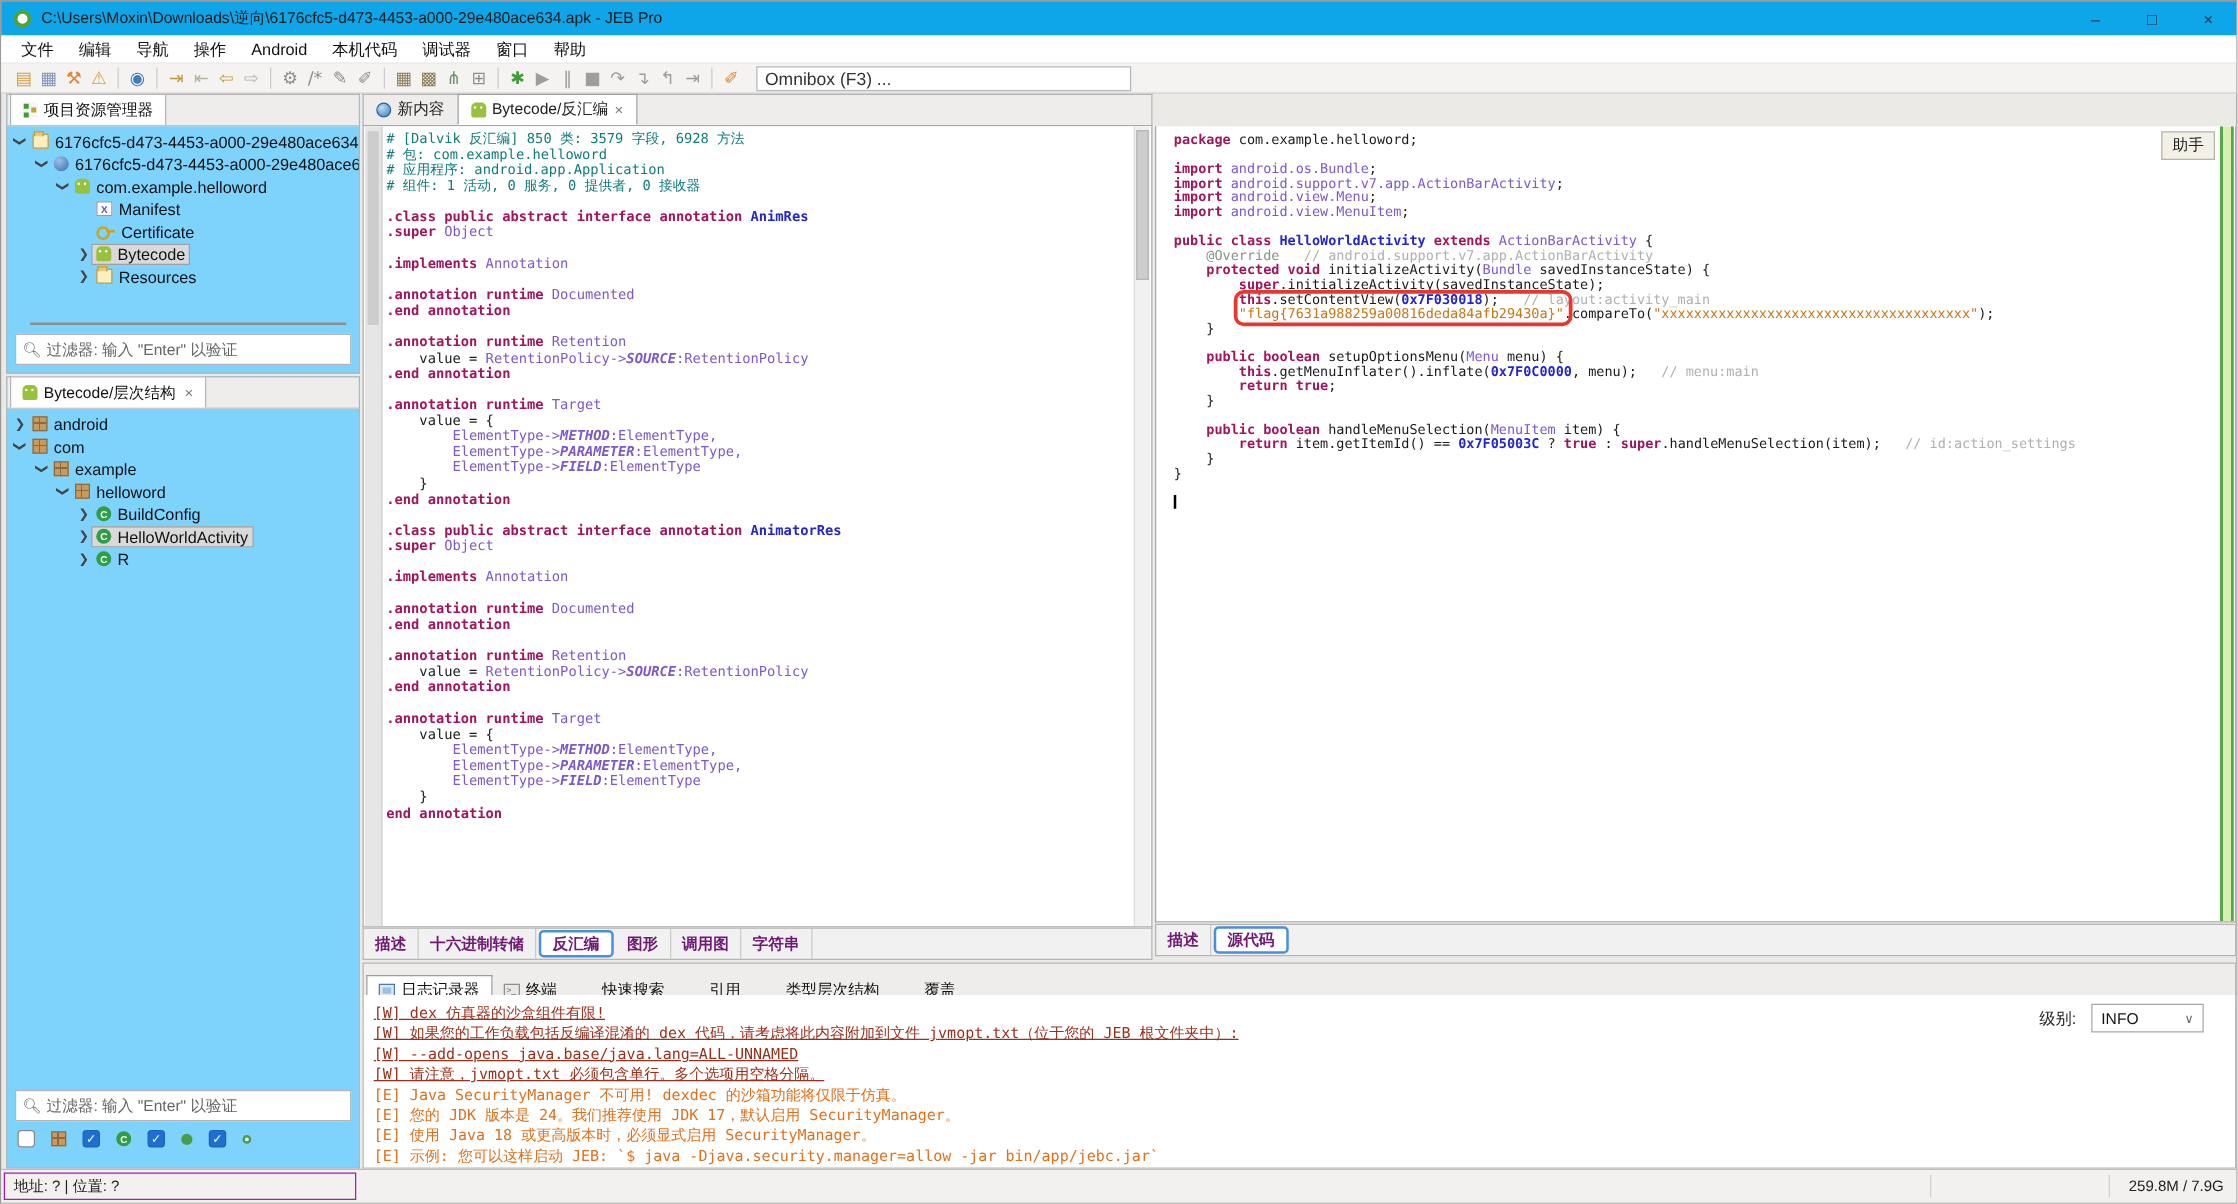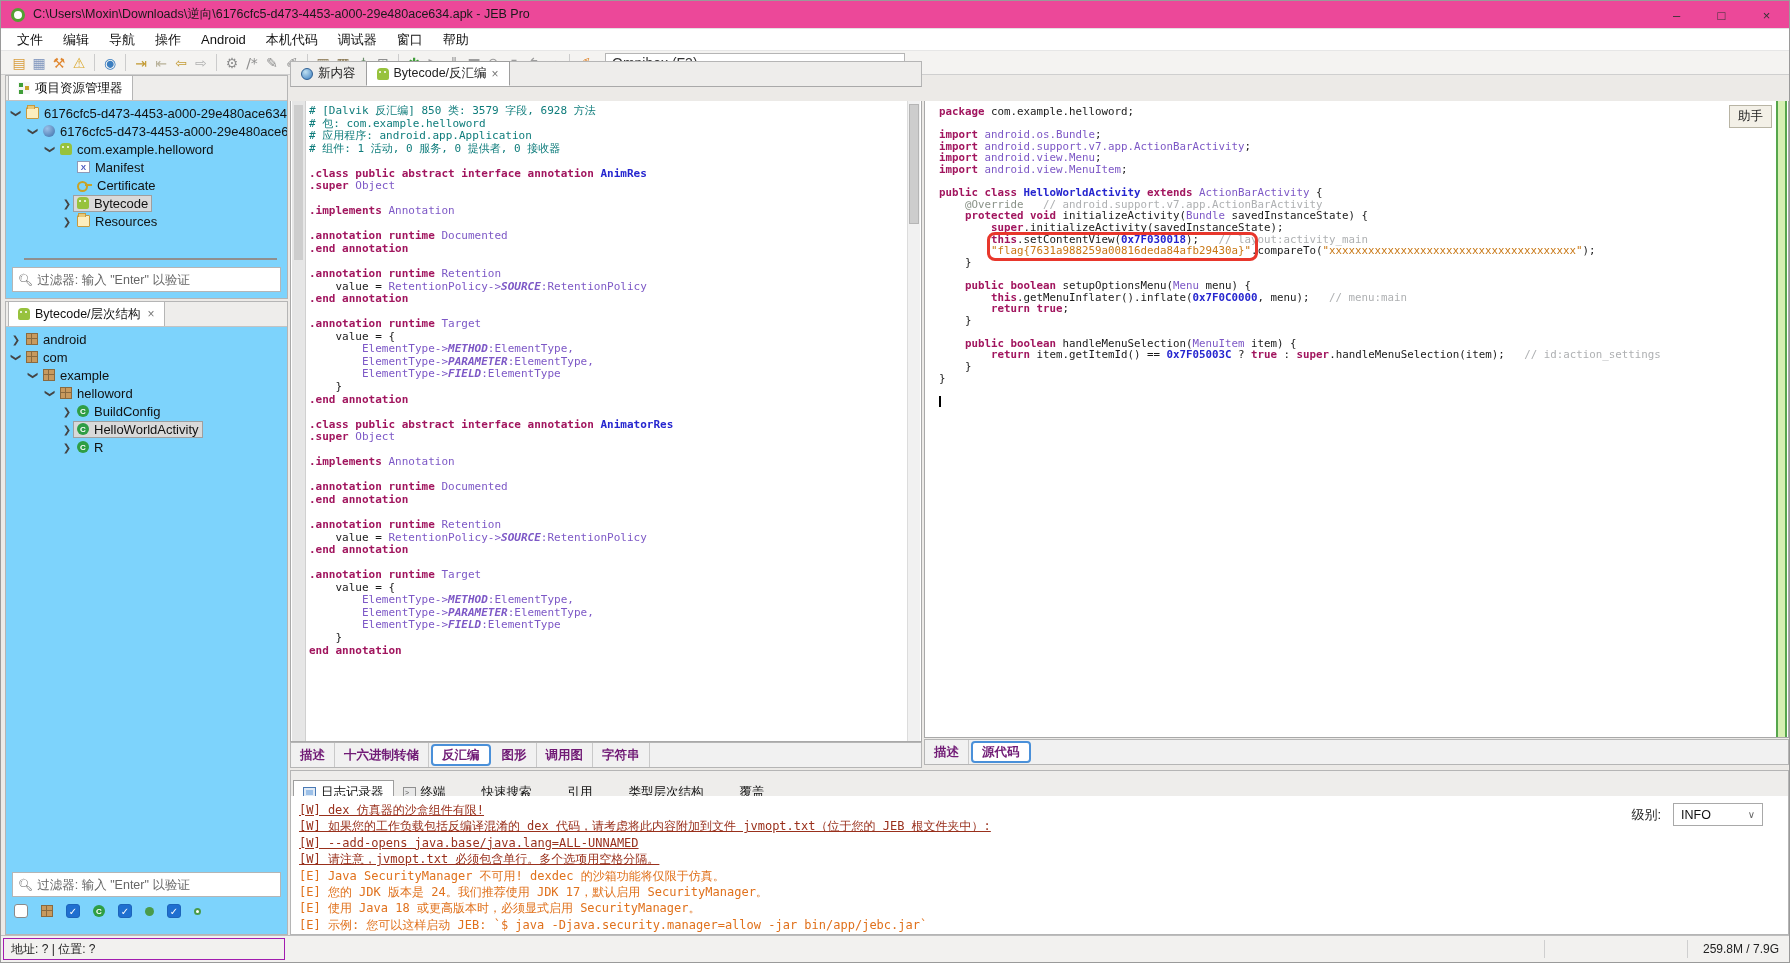--- a/index.html
+++ b/index.html
@@ -1,21 +1,21 @@
 <!DOCTYPE html>
 <html><head>
 <meta charset="utf-8">
 <style>
   * { margin:0; padding:0; box-sizing:border-box; }
   html,body { width:1790px; height:963px; overflow:hidden; background:#eceae7;
               font-family:"Liberation Sans", sans-serif; font-size:13px; color:#111; }
   .app { position:relative; width:1790px; height:963px; border:1px solid #9a9a9a; background:#eceae7; }
 
   
-  .titlebar { position:absolute; left:0; top:0; width:100%; height:28px; background:#ec4899;
+  .titlebar { position:absolute; left:0; top:0; width:100%; height:28px; background:#0ea5e9;
               border-bottom:1px solid #e2e2e2; display:flex; align-items:center; }
   .jeb-logo { width:14px; height:14px; border:3px solid #55a032; border-radius:50%; margin:0 8px 0 10px; background:#fff; }
   .title-text { font-size:12.5px; color:#1a1a1a; }
   .win-btns { position:absolute; right:0; top:0; height:28px; display:flex; }
   .win-btn { width:45px; height:28px; display:flex; align-items:center; justify-content:center;
              font-size:13px; color:#333; }
   .menubar { position:absolute; left:0; top:28px; width:100%; height:22px; background:#fff;
              border-bottom:1px solid #e6e6e6; display:flex; align-items:center; padding-left:6px; }
   .menu-item { padding:0 10px; font-size:13px; color:#111; }
   .toolbar { position:absolute; left:0; top:50px; width:100%; height:24px; background:#f4f3f1;
@@ -351,21 +351,21 @@
         <span class="ic ic-package"></span>
         <span class="cb on"></span>
         <span class="ic ic-class"></span>
         <span class="cb on"></span>
         <span class="gdot"></span>
         <span class="cb on"></span>
         <span class="gring"></span>
       </div>
   </div>
 
-  <div class="doc-tabbar" style="left:289px; top:60px; width:632px;" id="mid-tabbar">
+  <div class="doc-tabbar" style="left:289px; top:74px; width:632px;" id="mid-tabbar">
       <div class="dtab">
         <span class="ic ic-globe"></span>
         <span>新内容</span>
       </div>
       <div class="dtab active">
         <span class="ic ic-android"></span>
         <span>Bytecode/反汇编</span>
         <span class="close">×</span>
       </div>
     </div>

